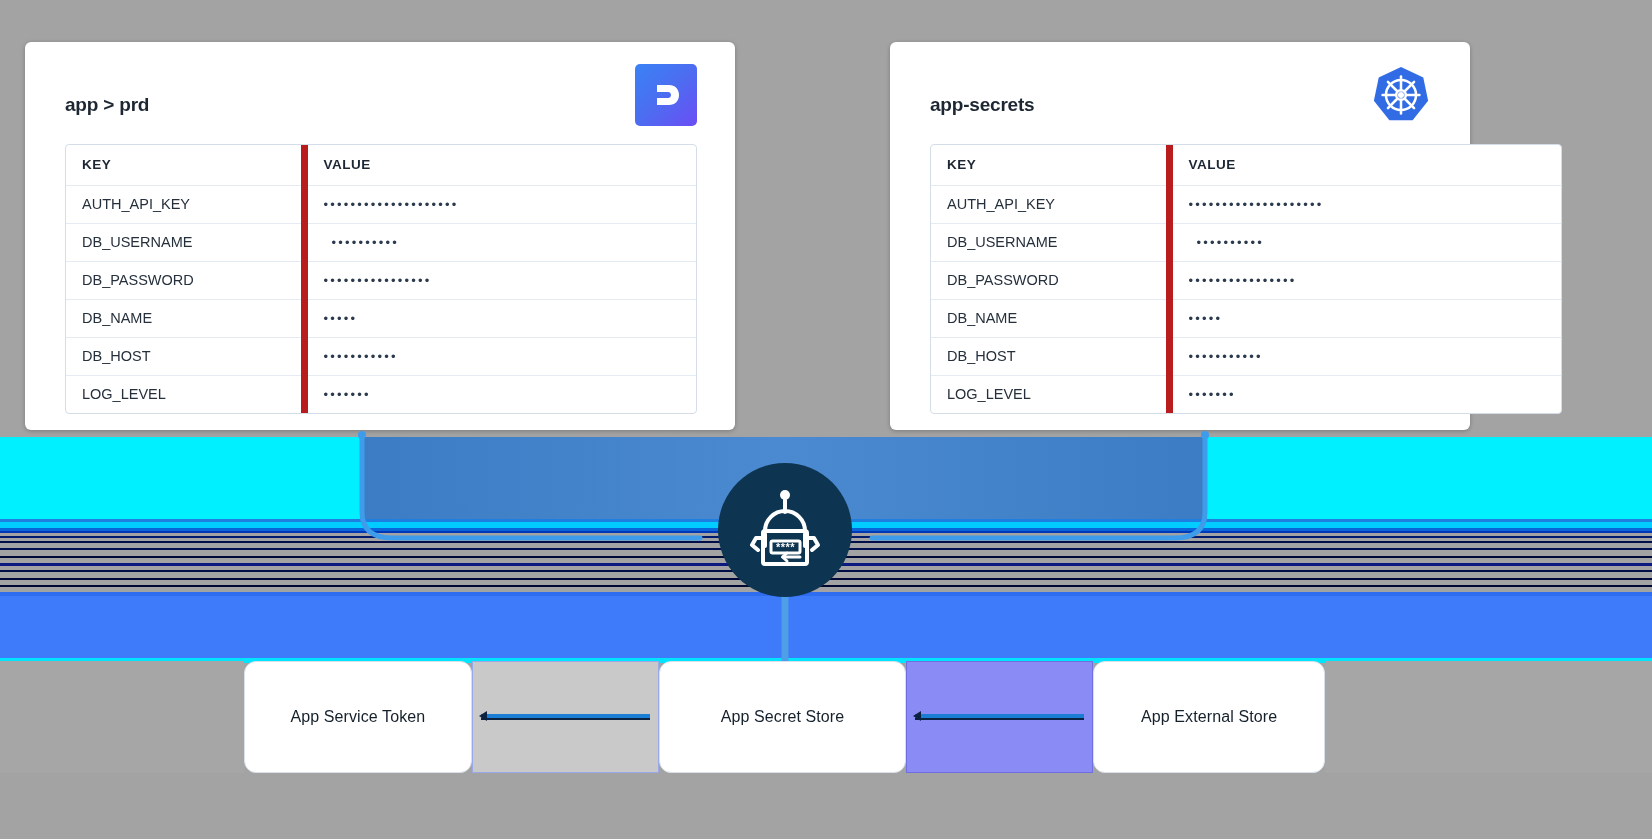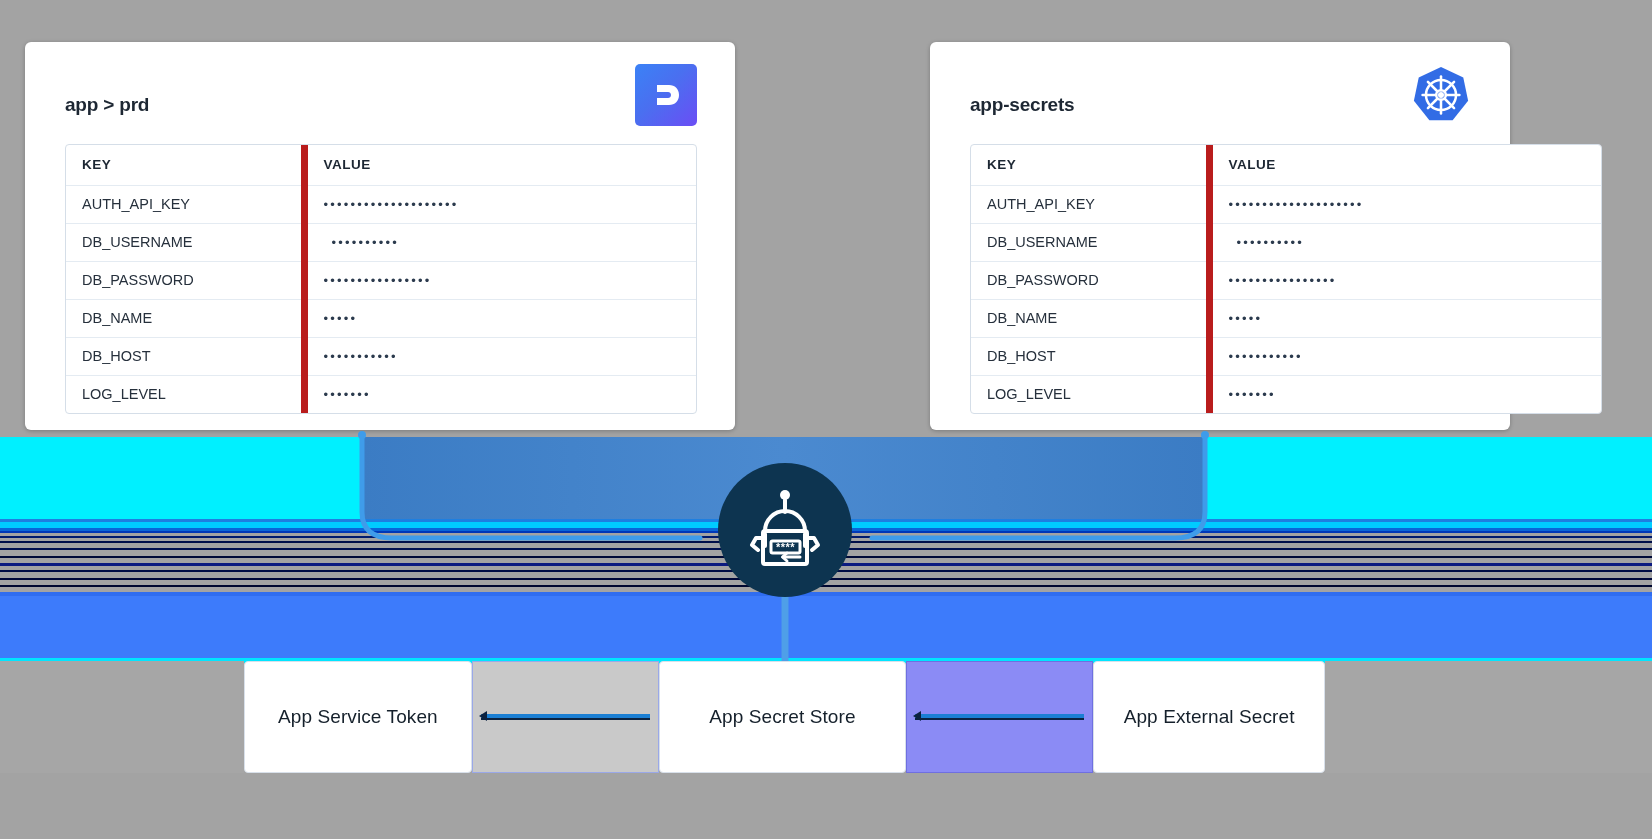--- a/index.html
+++ b/index.html
@@ -64,21 +64,21 @@
   }
 
   
   .card {
     position: absolute;
     background: #ffffff;
     border-radius: 6px;
     box-shadow: 0 1px 4px rgba(0,0,0,0.25);
   }
   .card-left  { left: 25px;  top: 42px; width: 710px; height: 388px; }
-  .card-right { left: 930px; top: 42px; width: 580px; height: 388px; }
+  .card-right { left: 890px; top: 42px; width: 580px; height: 388px; }
 
   .card-title {
     position: absolute;
     left: 40px; top: 52px;
     font-size: 19px;
     font-weight: bold;
     color: #1d2733;
     letter-spacing: -0.2px;
     white-space: nowrap;
   }
@@ -160,22 +160,22 @@
   }
   .bbox {
     height: 112px;
     display: flex; align-items: center; justify-content: center;
     position: relative;
   }
   .bbox-gray { background: #a6a6a6; }
   .bbox-white {
     background: #ffffff;
     border: 1px solid #d8e0ea;
-    border-radius: 4px;
-    font-size: 19px;
+    border-radius: 12px;
+    font-size: 16px;
     color: #15202b;
     letter-spacing: 0.1px;
   }
   .bbox-mid-gray {
     background: #c9c9c9;
     border: 1px solid #9aa8e8;
   }
   .bbox-mid-purple {
     background: #8b8bf5;
     border: 1px solid #6f6fe0;
@@ -390,21 +390,21 @@
     <div class="bbox bbox-white" style="width:249px">
       <span>App Secret Store</span>
     </div>
 
     <div class="bbox bbox-mid-purple" style="width:190px">
       <span class="arrow-h"></span>
       <span></span>
     </div>
 
     <div class="bbox bbox-white" style="width:234px">
-      <span>App External Secret</span>
+      <span>App External Store</span>
     </div>
 
     <div class="bbox bbox-gray" style="width:331px">
       <span></span>
     </div>
   </div>
 
 </div>
 
 </body></html>

